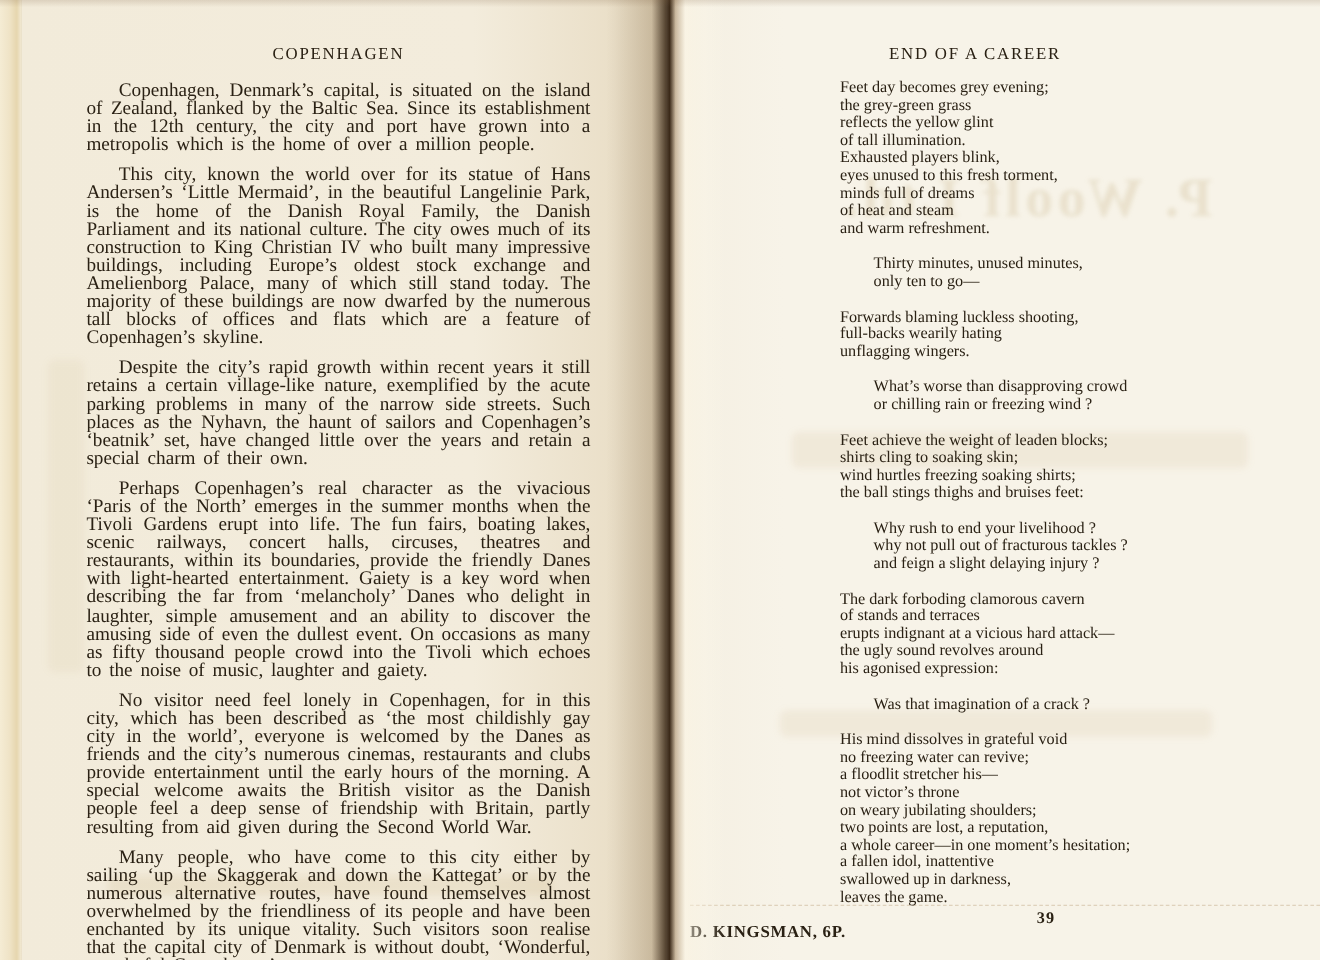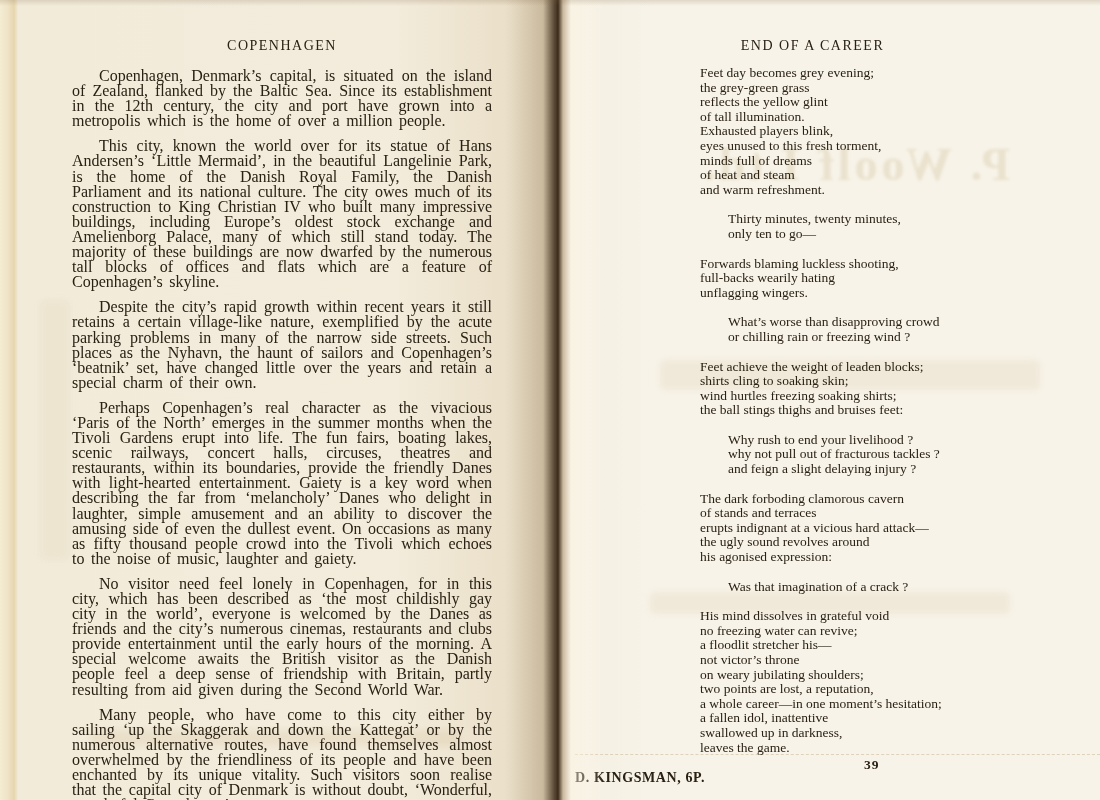--- a/index.html
+++ b/index.html
@@ -152,21 +152,21 @@
           <div class="poem-line">the grey-green grass</div>
           <div class="poem-line">reflects the yellow glint</div>
           <div class="poem-line">of tall illumination.</div>
           <div class="poem-line">Exhausted players blink,</div>
           <div class="poem-line">eyes unused to this fresh torment,</div>
           <div class="poem-line">minds full of dreams</div>
           <div class="poem-line">of heat and steam</div>
           <div class="poem-line">and warm refreshment.</div>
         </div>
         <div class="stanza indent">
-          <div class="poem-line">Thirty minutes, twenty minutes,</div>
+          <div class="poem-line">Thirty minutes, unused minutes,</div>
           <div class="poem-line">only ten to go—</div>
         </div>
         <div class="stanza">
           <div class="poem-line">Forwards blaming luckless shooting,</div>
           <div class="poem-line">full-backs wearily hating</div>
           <div class="poem-line">unflagging wingers.</div>
         </div>
         <div class="stanza indent">
           <div class="poem-line">What’s worse than disapproving crowd</div>
           <div class="poem-line">or chilling rain or freezing wind ?</div>

